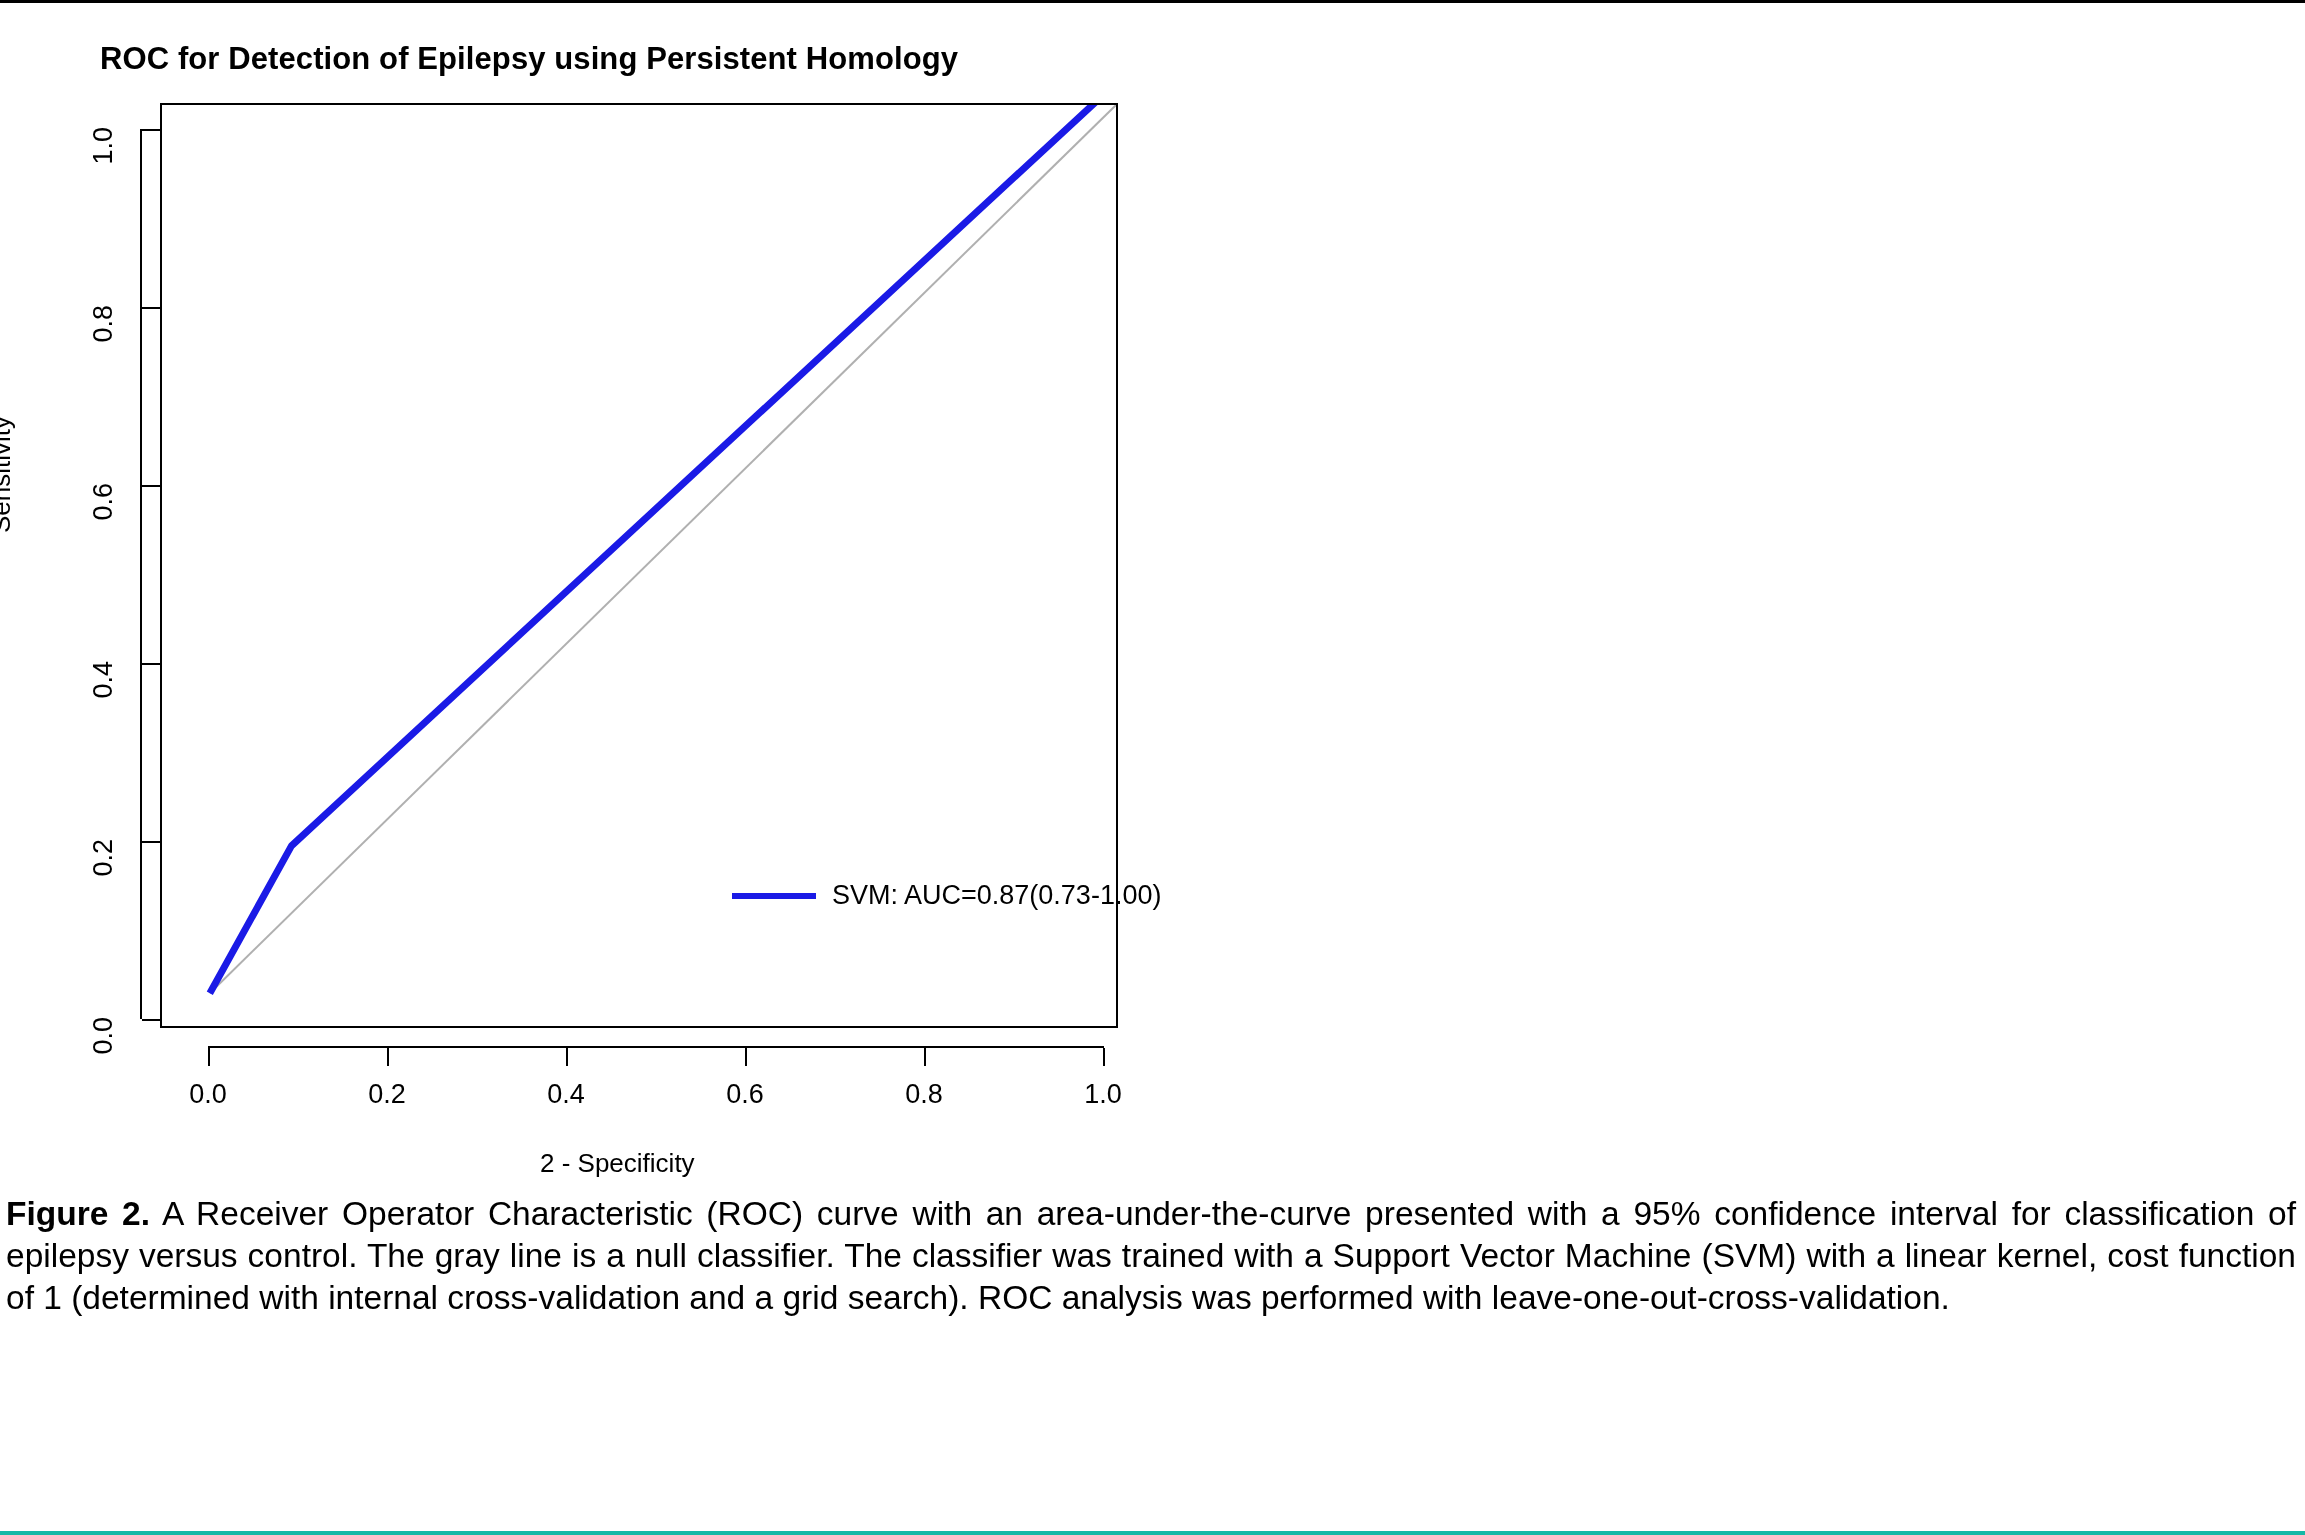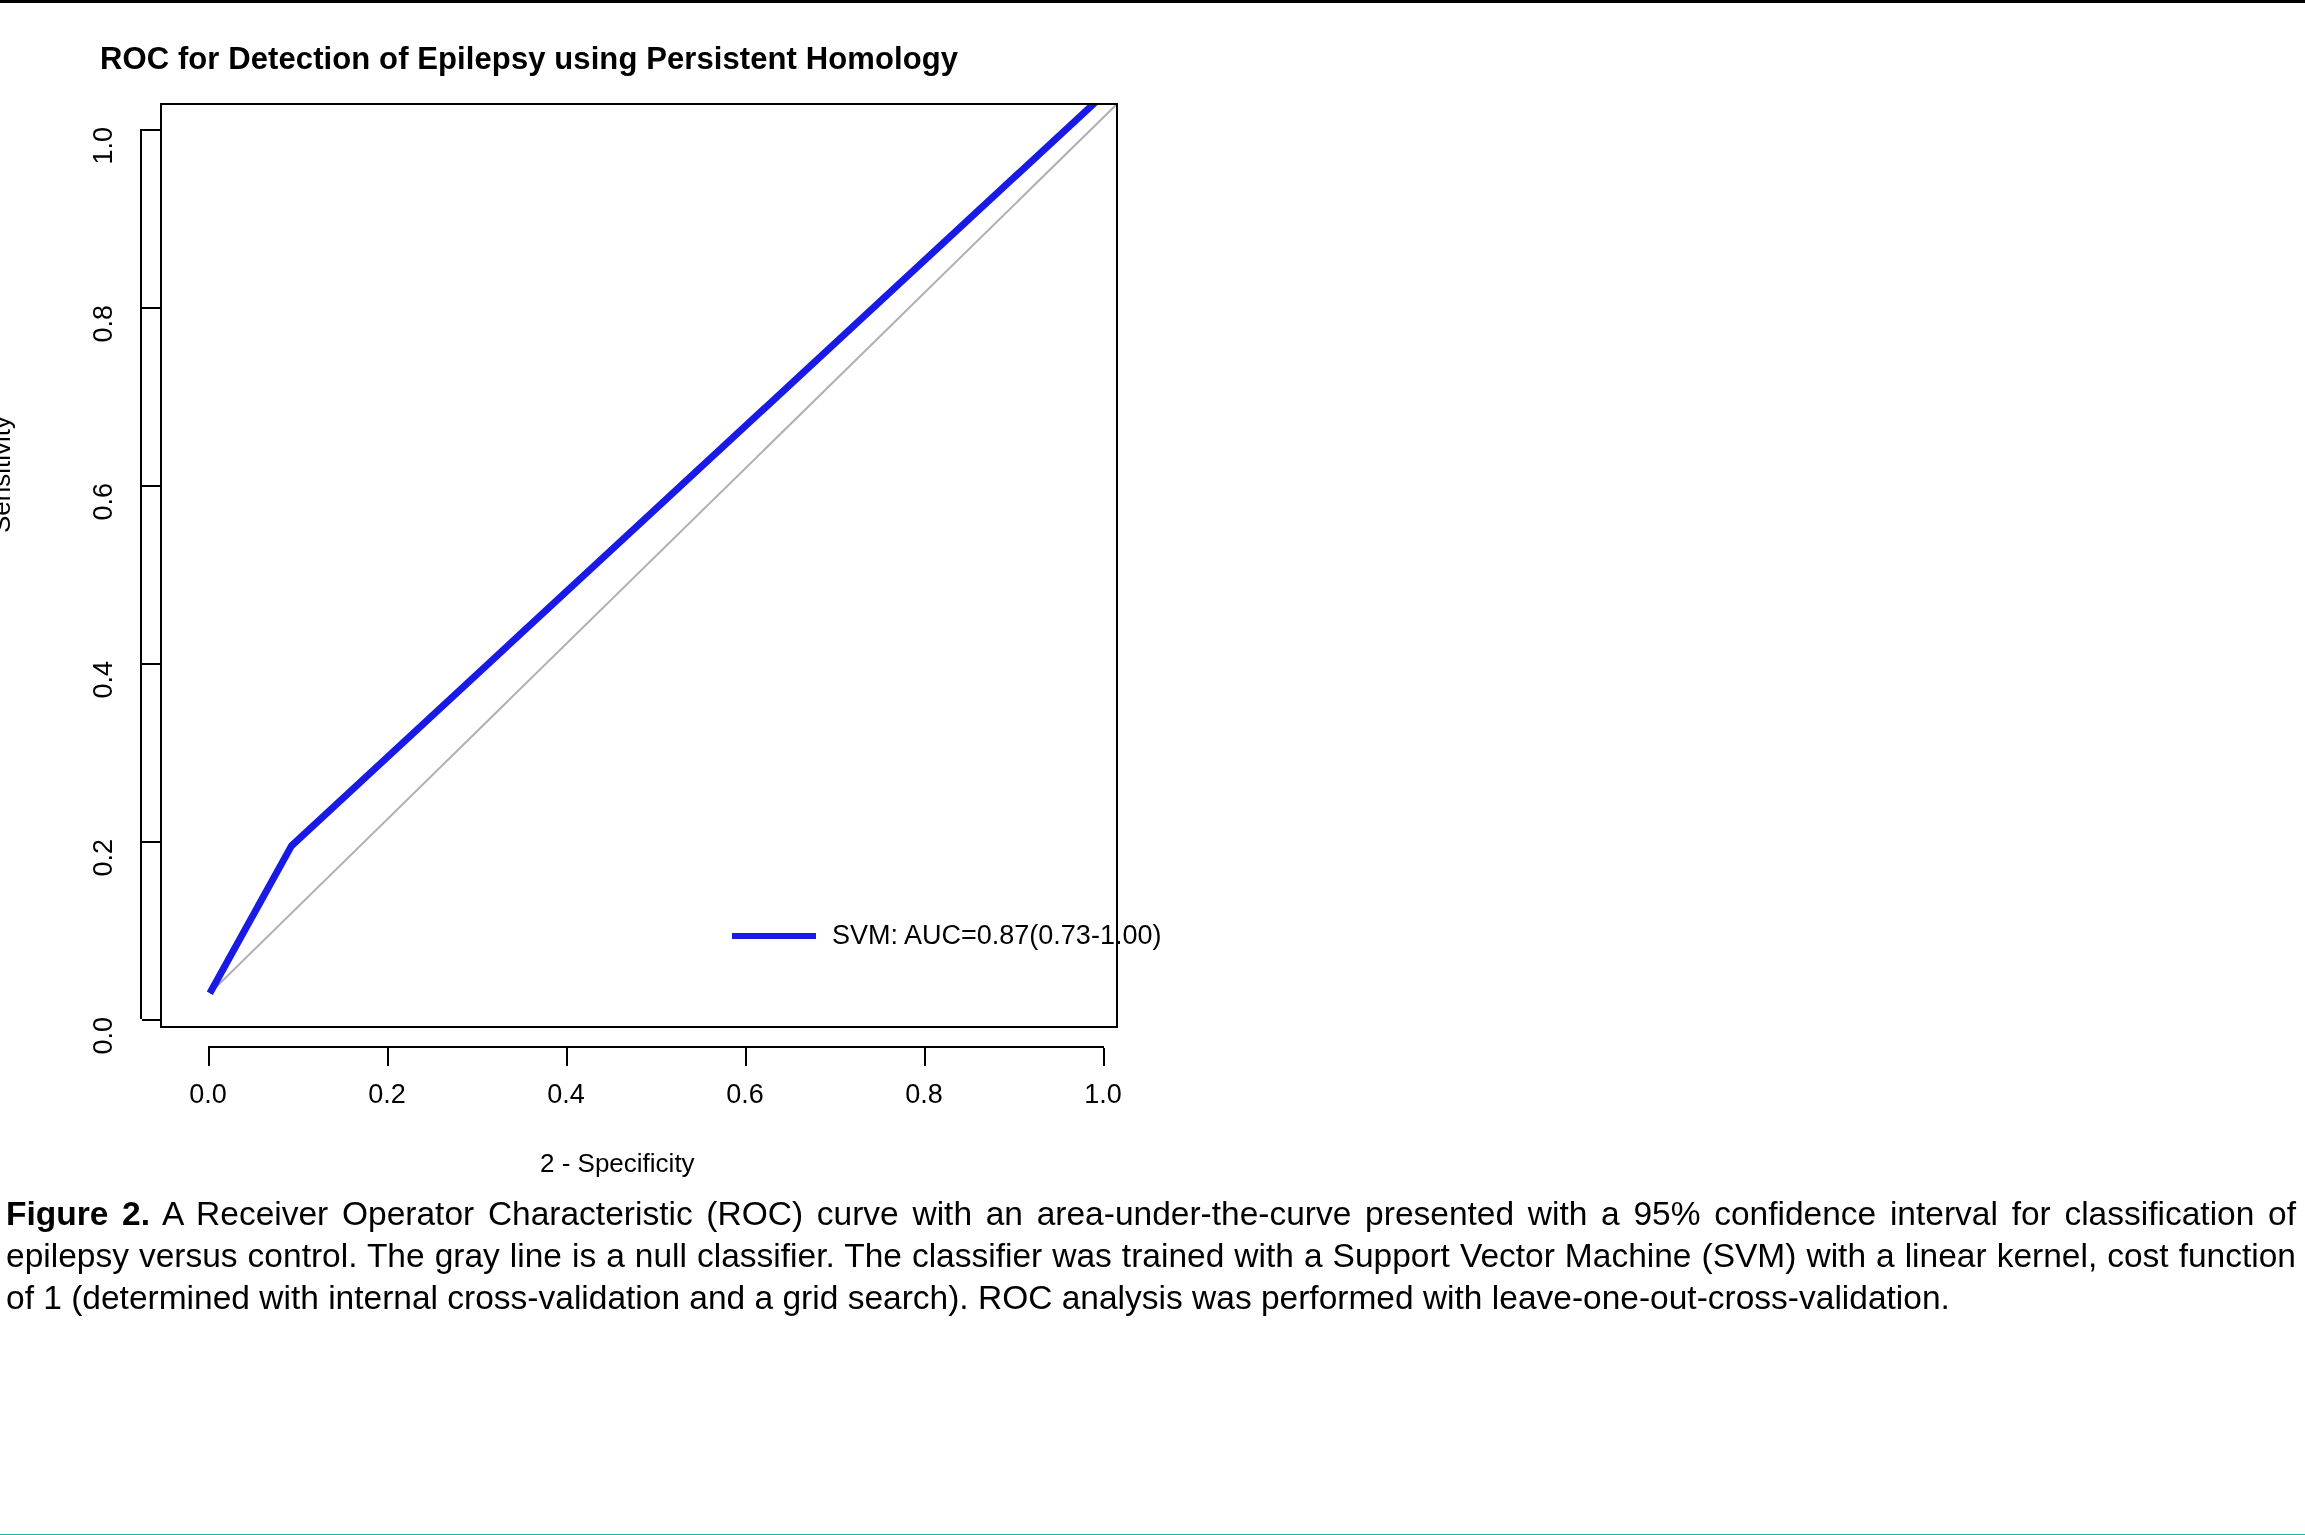--- a/index.html
+++ b/index.html
@@ -13,21 +13,21 @@
     font-family: "Liberation Sans", sans-serif;
     color: #000000;
     overflow: hidden;
   }
   .page {
     position: relative;
     width: 2305px;
     height: 1535px;
     box-sizing: border-box;
     border-top: 3px solid #000;
-    border-bottom: 1px solid #14b8a6;
+    border-bottom: 4px solid #14b8a6;
     background: #fff;
     text-decoration: underline;
   }
 
   
   .figure {
     position: absolute;
     left: 0;
     top: 0;
     width: 2305px;
@@ -125,21 +125,20 @@
   }
 
   
   .legend {
     position: absolute;
     left: 570px;
     top: 775px;
     display: flex;
     align-items: center;
     gap: 16px;
-    margin-top: 40px;
   }
   .legend-swatch {
     width: 84px;
     height: 6px;
     background: #1a1ae6;
   }
   .legend-text {
     font-size: 27px;
     white-space: nowrap;
   }

